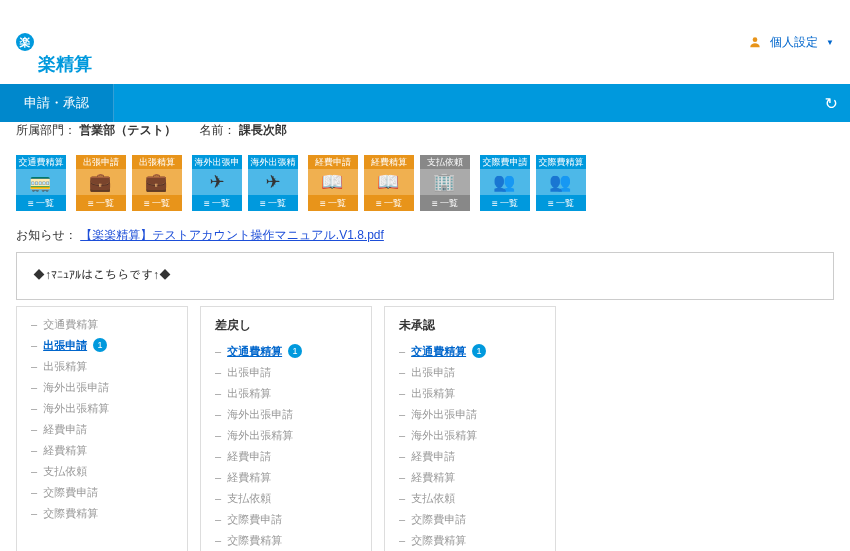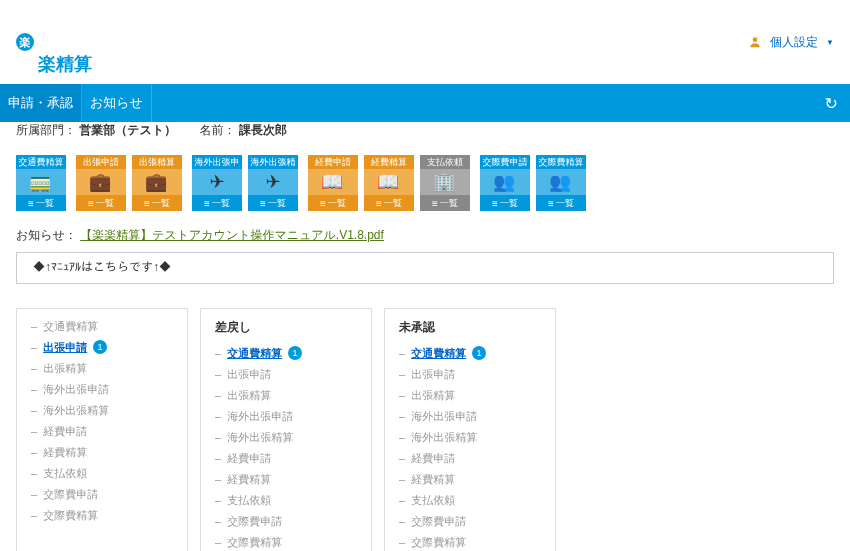--- a/index.html
+++ b/index.html
@@ -7,21 +7,21 @@
     
     .header { display: flex; justify-content: space-between; align-items: center; padding: 8px 16px; }
     .logo { display: flex; align-items: center; gap: 4px; }
     .logo-icon { width: 18px; height: 18px; background: #0099dd; border-radius: 50%; display: flex; align-items: center; justify-content: center; color: #fff; font-size: 11px; font-weight: bold; }
     .logo-text { color: #0099dd; font-size: 18px; font-weight: bold; margin-top: 44px; }
     .user-settings { display: flex; align-items: center; gap: 8px; color: #0066cc; cursor: pointer; }
     .user-icon { width: 14px; height: 14px; }
     .dropdown-arrow { font-size: 8px; color: #0066cc; }
     
     .nav-bar { background: #0099dd; display: flex; align-items: center; padding: 0; position: relative; }
-    .nav-tab { color: #fff; padding: 10px 8px; cursor: pointer; font-size: 13px; border-right: 1px solid rgba(255,255,255,0.2); }
+    .nav-tab { color: #fff; padding: 10px 24px; cursor: pointer; font-size: 13px; border-right: 1px solid rgba(255,255,255,0.2); }
     .nav-tab.active { background: #0088cc; }
     .refresh-icon { position: absolute; right: 12px; color: #fff; cursor: pointer; font-size: 16px; }
     
     .info-bar { padding: 0 16px; font-size: 12px; }
     .info-bar .label { font-weight: normal; }
     .info-bar .value { font-weight: bold; margin-right: 20px; }
     
     .content { padding: 16px; }
     
     .icon-grid { display: flex; gap: 10px; margin-bottom: 16px; }
@@ -32,23 +32,23 @@
     .icon-card-footer { height: 16px; color: #fff; font-size: 9px; display: flex; align-items: center; justify-content: center; gap: 2px; }
     .blue { background: #0099dd; }
     .blue-light { background: #4db8e8; }
     .orange { background: #e8941a; }
     .orange-light { background: #f0b050; }
     .gray { background: #888; }
     .gray-light { background: #aaa; }
     .menu-lines { font-size: 10px; }
     
     .file-line { margin-bottom: 8px; font-size: 12px; }
-    .file-link { color: #4d7c0f; text-decoration: underline; cursor: pointer; }
-    
-    .notice-box { border: 1px solid #ccc; padding: 4px 16px; margin-bottom: 24px; font-size: 12px; line-height: 1.8; }
+    .file-link { color: #1d4ed8; text-decoration: underline; cursor: pointer; }
+    
+    .notice-box { border: 1px solid #ccc; padding: 12px 16px; margin-bottom: 6px; font-size: 12px; line-height: 1.8; }
     
     .status-columns { display: flex; gap: 12px; }
     .status-column { flex: 1; border: 1px solid #ddd; padding: 10px 14px; max-width: 172px; }
     .status-title { font-weight: bold; font-size: 12px; margin-bottom: 10px; }
     .status-list { display: flex; flex-direction: column; gap: 6px; }
     .status-item { display: flex; align-items: center; gap: 6px; font-size: 11px; }
     .status-item .dash { color: #999; }
     .status-item .item-text { color: #999; }
     .status-item .item-text.active { color: #0066cc; font-weight: bold; text-decoration: underline; cursor: pointer; }
     .badge { width: 14px; height: 14px; background: #0099dd; border-radius: 50%; color: #fff; font-size: 9px; display: flex; align-items: center; justify-content: center; }
@@ -66,21 +66,20 @@
         <circle cx="12" cy="8" r="4"></circle>
         <path d="M4 20c0-4 4-6 8-6s8 2 8 6v1H4z"></path>
       </svg>
     <span>個人設定</span>
     <span class="dropdown-arrow">▼</span>
   </div>
 </div>
 
 <div class="nav-bar">
   <div class="nav-tab active">申請・承認</div>
-  <div class="nav-tab">お知らせ</div>
   <span class="refresh-icon">↻</span>
 </div>
 
 <div class="info-bar">
   <span class="label">所属部門：</span>
   <span class="value">営業部（テスト）</span>
   <span class="label">名前：</span>
   <span class="value">課長次郎</span>
 </div>
 

